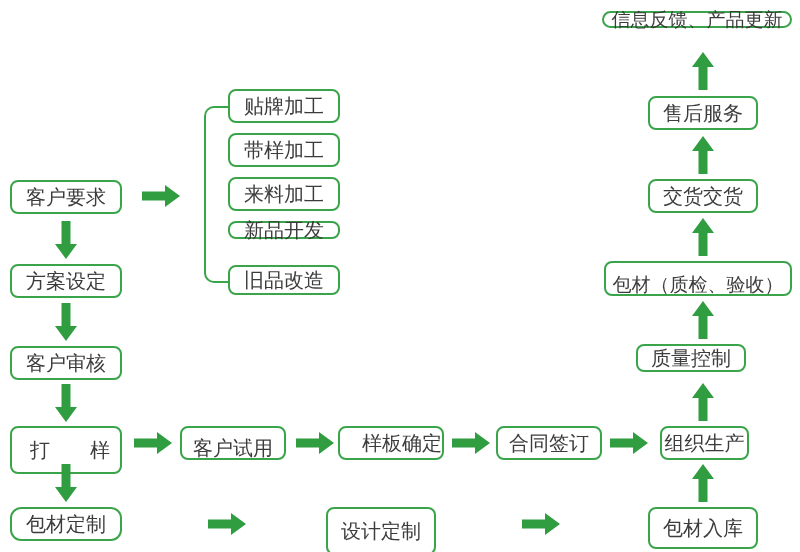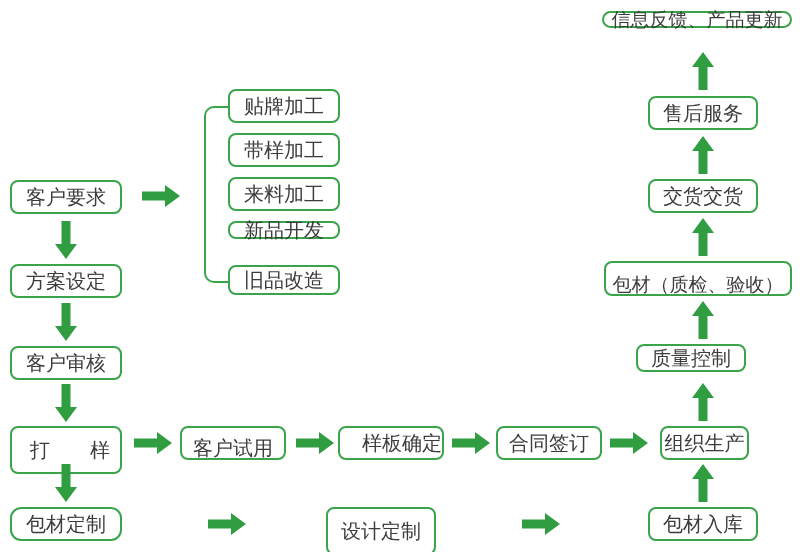--- a/index.html
+++ b/index.html
@@ -40,21 +40,21 @@
   #n-supplied-material-processing{left:228px;top:177px;width:112px;height:34px;}
   #n-new-product-development{left:228px;top:221px;width:112px;height:18px;}
   #n-old-product-renovation{left:228px;top:265px;width:112px;height:30px;}
   
   #n-customer-trial{left:180px;top:426px;width:106px;height:34px;align-items:flex-end;}
   #n-sample-confirmation{left:338px;top:426px;width:106px;height:34px;justify-content:flex-end;}
   #n-contract-signing{left:496px;top:426px;width:106px;height:34px;}
   #n-organize-production{left:648px;top:426px;width:89px;height:34px;margin-left:12px;}
   
   #n-design-customization{left:326px;top:507px;width:110px;height:48px;}
-  #n-packaging-warehousing{left:648px;top:507px;width:110px;height:34px;}
+  #n-packaging-warehousing{left:648px;top:507px;width:110px;height:42px;}
   
   #n-quality-control{left:636px;top:344px;width:110px;height:28px;}
   #n-packaging-inspection{left:604px;top:261px;width:188px;height:35px;align-items:flex-end;}
   #n-delivery{left:648px;top:179px;width:110px;height:34px;}
   #n-after-sales-service{left:648px;top:96px;width:110px;height:34px;}
   #n-feedback-update{left:602px;top:11px;width:190px;height:17px;border-radius:10px;}
 </style>
 </head>
 <body>
 

